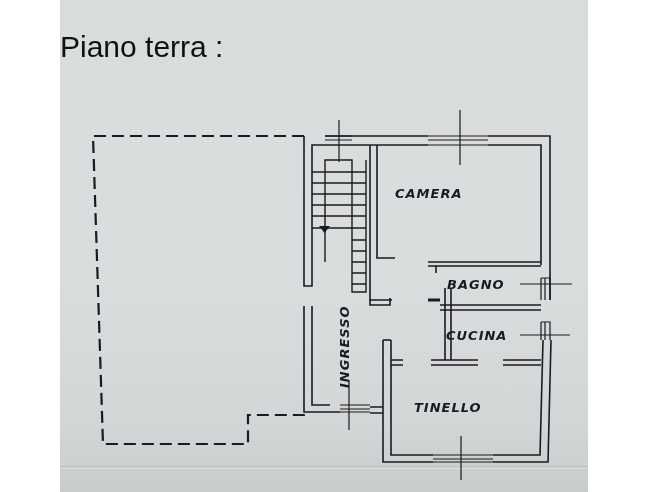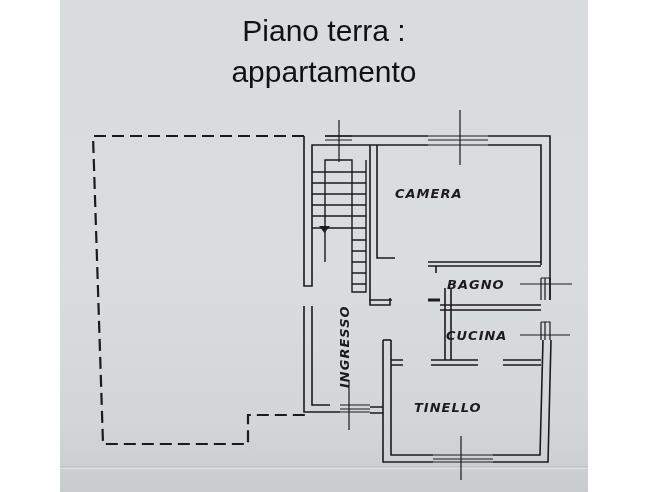--- a/index.html
+++ b/index.html
@@ -3,36 +3,35 @@
 <meta charset="utf-8">
 <style>
   html, body { margin: 0; padding: 0; background: #ffffff; }
   #stage { position: relative; width: 648px; height: 492px; background: #ffffff; overflow: hidden; }
   #paper {
     position: absolute; left: 60px; top: 0; width: 528px; height: 492px;
     background: linear-gradient(180deg, #d9dcdd 0%, #dadddd 55%, #d3d6d7 86%, #c9cccd 100%);
   }
   #fold { position: absolute; left: 0; top: 466px; width: 528px; height: 3px;
     background: linear-gradient(180deg, #b8bbbc, #e2e4e4); }
-  .title { position: absolute; left: 0; width: 528px; text-align: center;
-    font-family: "Liberation Sans", sans-serif; font-size: 30px; color: #111111; }
+  .title { position: absolute; left: 0; width: 528px; 
+    font-family: "Liberation Sans", sans-serif; font-size: 30px; color: #111111; margin-top: 16px; }
   #title1 { top: 14px; }
   #title2 { top: 55px; }
   svg { position: absolute; left: 0; top: 0; }
   .lbl { font-family: "DejaVu Sans", sans-serif; font-weight: bold; font-style: italic;
     fill: #1c1a1e; font-size: 13px; letter-spacing: 1px; }
 </style>
 </head>
 <body>
 
 <div id="stage">
   <div id="paper">
     <div id="fold"></div>
     <div class="title" id="title1">Piano terra :</div>
-    <div class="title" id="title2">appartamento</div>
 
     <svg width="528" height="492" viewBox="60 0 528 492">
       <g fill="none" stroke="#1c1a1e" stroke-linecap="butt">
 
         <path d="M304 136 L93 136 L103 444 L248 444 L248 415 L306 415" stroke-width="2.2" stroke-dasharray="12 6"></path>
 
         <g stroke-width="1.6">
 
           <path d="M304 136 L304 286 L312 286 L312 145 L325 145"></path>
           <path d="M304 306 L304 412 L340 412"></path>

